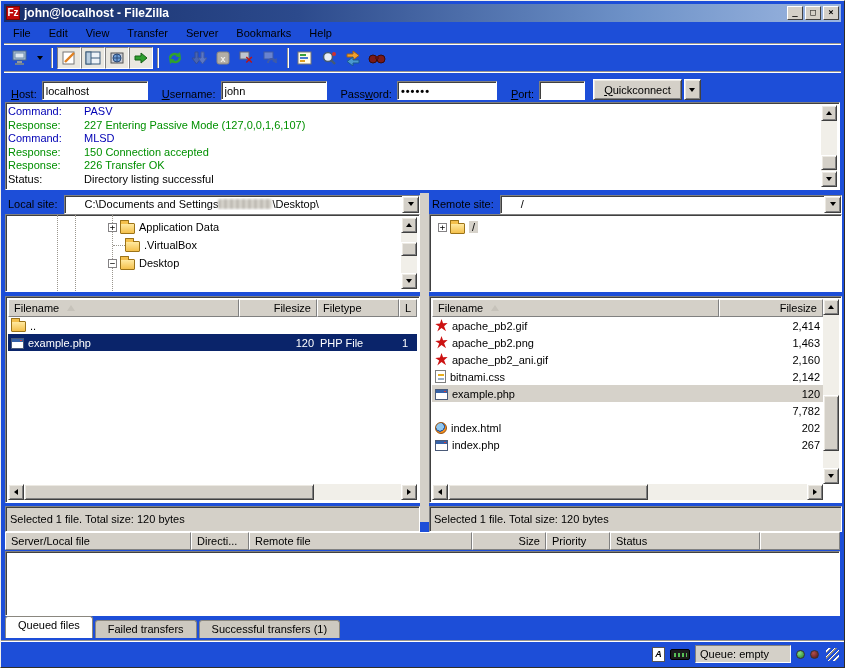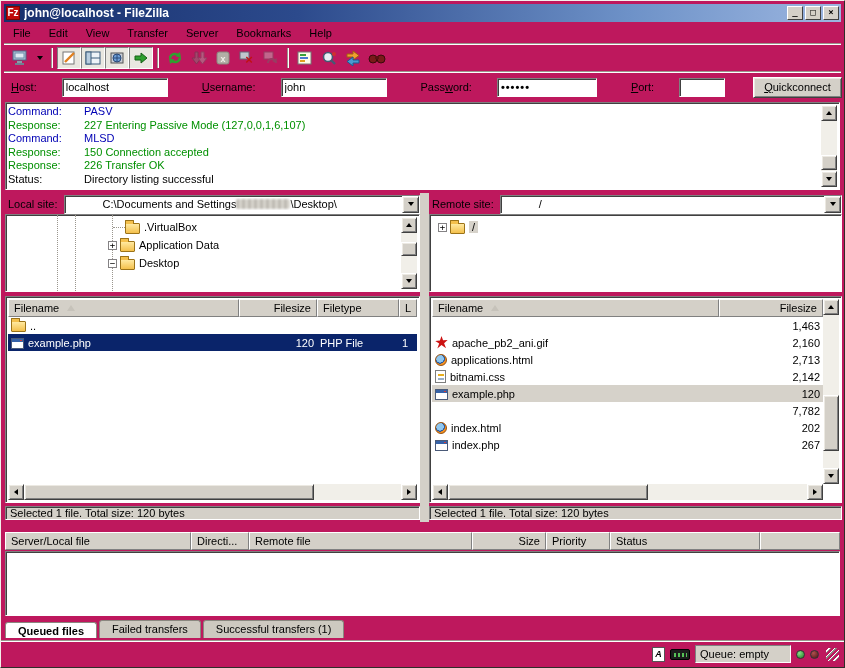--- a/index.html
+++ b/index.html
@@ -1,18 +1,18 @@
 <!DOCTYPE html>
 <html><head>
 <meta charset="utf-8">
 <style>
   html,body{margin:0;padding:0;background:#7f7f7f;}
   *{box-sizing:border-box;}
   .window{
-    position:relative;width:845px;height:668px;background:#be185d;
+    position:relative;width:845px;height:668px;background:#1d4ed8;
     border:1px solid;border-color:#f2f0ea #2f2d28 #2f2d28 #f2f0ea;
     font-family:"Liberation Sans",sans-serif;font-size:11px;color:#000;
     overflow:hidden;
   }
   
   .titlebar{position:absolute;left:3px;top:3px;right:3px;height:18px;
     background:linear-gradient(90deg,#172f6c 0%,#2c4a8c 35%,#6e92c8 75%,#9cb6e0 100%);
     display:flex;align-items:center;padding:0 2px;}
   .app-icon{width:14px;height:14px;background:#c00a0a;border:1px solid #7a0505;color:#fff;
     font-weight:bold;font-size:10px;line-height:12px;text-align:center;margin-right:4px;}
@@ -28,21 +28,21 @@
   
   .tb-groove{position:absolute;left:3px;right:3px;height:2px;border-top:1px solid #9a968e;border-bottom:1px solid #fff;}
   .toolbar{position:absolute;left:3px;top:44px;right:3px;height:26px;display:flex;align-items:center;padding-left:4px;}
   .tb-sep{width:2px;height:20px;border-left:1px solid #9a968e;border-right:1px solid #fff;margin:0 4px;}
   .tb-btn{width:24px;height:22px;display:flex;align-items:center;justify-content:center;border:1px solid transparent;}
   .tb-btn.pressed{border-color:#808080 #fff #fff #808080;background:#e9e7e0;}
   .tb-btn.narrow{width:15px;}
   .tb-btn svg{display:block;}
   .dis{opacity:.45;filter:grayscale(100%);}
   
-  .quickbar{position:absolute;left:3px;top:73px;right:3px;height:26px;display:flex;align-items:center;padding-left:7px;gap:20px;}
+  .quickbar{position:absolute;left:3px;top:73px;right:3px;height:26px;display:flex;align-items:flex-end;padding-left:7px;}
   .qc-label{margin-right:5px;white-space:nowrap;}
   .qc-label .mn{text-decoration:underline;}
   .tb-input{height:19px;border:1px solid;border-color:#808080 #fff #fff #808080;
     box-shadow:inset 1px 1px 0 #404040;background:#fff;font-family:"Liberation Sans",sans-serif;
     font-size:11px;padding:1px 3px;margin-right:14px;}
   .qc-btn{height:21px;padding:0 10px;background:#d4d0c8;border:1px solid;border-color:#fff #404040 #404040 #fff;
     box-shadow:inset 1px 1px 0 #ece9e2,inset -1px -1px 0 #808080;font-size:11px;}
   .qc-btn .mn{text-decoration:underline;}
   .qc-drop{width:17px;height:21px;margin-left:2px;background:#d4d0c8;border:1px solid;
     border-color:#fff #404040 #404040 #fff;box-shadow:inset 1px 1px 0 #ece9e2,inset -1px -1px 0 #808080;
@@ -68,21 +68,21 @@
   .tri-dn{width:0;height:0;border-left:3px solid transparent;border-right:3px solid transparent;border-top:4px solid #000;}
   .tri-lf{width:0;height:0;border-top:3px solid transparent;border-bottom:3px solid transparent;border-right:4px solid #000;}
   .tri-rt{width:0;height:0;border-top:3px solid transparent;border-bottom:3px solid transparent;border-left:4px solid #000;}
   .sb-h{position:absolute;left:0;right:0;bottom:0;height:16px;background:#f1efe9;}
   .sb-h .sb-thumb{top:0;height:16px;width:auto;}
   
   .site-hdr{position:absolute;height:20px;display:flex;align-items:center;}
   .site-label{padding:0 6px 0 3px;white-space:nowrap;}
   .combo{flex:1;height:19px;border:1px solid;border-color:#808080 #fff #fff #808080;
     box-shadow:inset 1px 1px 0 #404040;background:#fff;display:flex;align-items:center;position:relative;}
-  .combo-text{flex:1;padding:0 10px;white-space:nowrap;overflow:hidden;margin-left:28px;}
+  .combo-text{flex:1;padding:0 20px;white-space:nowrap;overflow:hidden;}
   .combo-btn{width:17px;height:17px;background:#d4d0c8;border:1px solid;
     border-color:#fff #404040 #404040 #fff;box-shadow:inset 1px 1px 0 #ece9e2,inset -1px -1px 0 #808080;
     display:flex;align-items:center;justify-content:center;flex:none;}
   .redacted{display:inline-block;width:54px;height:10px;vertical-align:-1px;
     background:repeating-linear-gradient(90deg,#bdb9b1 0 3px,#d8d5ce 3px 6px);filter:blur(1.2px);border-radius:2px;}
   .tree-box{position:absolute;overflow:hidden;}
   .tree-guide{position:absolute;top:0;bottom:0;width:1px;border-left:1px dotted #9a968e;}
   .tree-row{position:relative;height:18px;display:flex;align-items:center;white-space:nowrap;}
   .expander{width:9px;height:9px;background:#fff;border:1px solid #848284;flex:none;
     font-size:9px;line-height:7px;text-align:center;font-family:"DejaVu Sans Mono",monospace;margin-right:3px;}
@@ -110,29 +110,29 @@
     display:flex;align-items:center;padding:0 5px;white-space:nowrap;overflow:hidden;}
   .hdr-cell.right{justify-content:flex-end;}
   .sort-asc{width:0;height:0;border-left:4px solid transparent;border-right:4px solid transparent;
     border-bottom:6px solid #c6c2ba;margin-left:8px;}
   .rows{position:absolute;left:2px;top:20px;background:#fff;overflow:hidden;}
   .file-row{display:flex;align-items:center;height:17px;white-space:nowrap;}
   .file-row .cell{overflow:hidden;padding:0 3px;height:17px;display:flex;align-items:center;}
   .file-row .cell.right{justify-content:flex-end;}
   .sel-active{background:#0a246a;color:#fff;}
   .sel-inactive{background:#d6d2ca;}
-  .status-strip{position:absolute;height:14px;border:1px solid;border-color:#808080 #fff #fff #808080;
+  .status-strip{position:absolute;height:26px;border:1px solid;border-color:#808080 #fff #fff #808080;
     box-shadow:inset 1px 1px 0 #404040;background:#d4d0c8;display:flex;align-items:center;padding:0 4px;white-space:nowrap;}
   
   .queue-hdr{position:absolute;left:4px;top:531px;right:4px;height:19px;display:flex;}
   .queue-body{position:absolute;left:4px;top:550px;right:4px;height:65px;}
   .tabs{position:absolute;left:4px;top:616px;right:4px;height:21px;display:flex;align-items:flex-end;gap:2px;}
   .tab{height:18px;padding:2px 12px 0 12px;background:#cdc9c0;border:1px solid #8a877f;border-bottom:none;
     border-radius:3px 3px 0 0;white-space:nowrap;}
-  .tab.active{height:16px;background:#fff;font-weight:bold;border-color:#8a877f;}
+  .tab.active{height:22px;background:#fff;font-weight:normal;border-color:#8a877f;}
   
   .statusbar-groove{position:absolute;left:0;right:0;top:639px;height:2px;border-top:1px solid #9a968e;border-bottom:1px solid #fff;}
   .statusbar{position:absolute;left:3px;right:3px;top:642px;height:22px;display:flex;align-items:center;justify-content:flex-end;gap:5px;padding-right:2px;}
   .sb-icon-doc{width:13px;height:15px;background:#fff;border:1px solid #555;position:relative;font-size:9px;font-weight:bold;
     display:flex;align-items:center;justify-content:center;}
   .sb-icon-doc::after{content:"A";font-style:italic;}
   .sb-badge{width:20px;height:11px;background:#1c1c1c;border:1px solid #000;border-radius:2px;position:relative;}
   .sb-badge::after{content:"";position:absolute;left:3px;top:3px;width:13px;height:4px;
     background:repeating-linear-gradient(90deg,#57c057 0 2px,#1c1c1c 2px 4px);}
   .queue-box{width:96px;height:18px;border:1px solid;border-color:#808080 #fff #fff #808080;
@@ -338,29 +338,29 @@
           <div class="tri-dn"></div>
         </div>
     </div>
   </div>
 
   <div class="tree-box sunken" style="left:4px;top:213px;width:415px;height:78px">
     <div class="tree-guide" style="left:51px"></div>
     <div class="tree-guide" style="left:69px"></div>
     <div class="tree-guide" style="left:106px"></div>
     <div style="position:absolute;left:0;top:3px;right:18px;">
+      <div class="tree-row" style="padding-left:102px">
+        <span class="expander plus"></span>
+        <span class="icon icon-folder"></span>
+        <span>Application Data</span>
+      </div>
       <div class="tree-row" style="padding-left:107px">
         <span class="tree-dash"></span>
         <span class="icon icon-folder"></span>
         <span>.VirtualBox</span>
-      </div>
-      <div class="tree-row" style="padding-left:102px">
-        <span class="expander plus"></span>
-        <span class="icon icon-folder"></span>
-        <span>Application Data</span>
       </div>
       <div class="tree-row" style="padding-left:102px">
         <span class="expander minus"></span>
         <span class="icon icon-folder"></span>
         <span>Desktop</span>
       </div>
     </div>
     <div class="sb-v">
       <div class="sb-btn" style="top:0">
           <div class="tri-up"></div>
@@ -458,40 +458,44 @@
       <div class="hdr-cell" style="width:287px">
           <span>Filename</span>
           <span class="sort-asc"></span>
         </div>
       <div class="hdr-cell right" style="flex:1">
           <span>Filesize</span>
         </div>
     </div>
     <div class="rows" style="right:18px;bottom:18px;">
       <div class="file-row">
+        <div class="cell" style="width:287px">
+            <span class="icon icon-apache"></span>
+            <span>apache_pb2.gif</span>
+          </div>
+        <div class="cell right" style="flex:1">
+            <span>2,414</span>
+          </div>
+      </div>
+      <div class="file-row">
+        <div class="cell" style="width:287px">
+            <span class="icon icon-apache"></span>
+            <span>apache_pb2.png</span>
+          </div>
         <div class="cell right" style="flex:1">
             <span>1,463</span>
           </div>
       </div>
       <div class="file-row">
         <div class="cell" style="width:287px">
             <span class="icon icon-apache"></span>
             <span>apache_pb2_ani.gif</span>
           </div>
         <div class="cell right" style="flex:1">
             <span>2,160</span>
-          </div>
-      </div>
-      <div class="file-row">
-        <div class="cell" style="width:287px">
-            <span class="icon icon-firefox"></span>
-            <span>applications.html</span>
-          </div>
-        <div class="cell right" style="flex:1">
-            <span>2,713</span>
           </div>
       </div>
       <div class="file-row">
         <div class="cell" style="width:287px">
             <span class="icon icon-css"></span>
             <span>bitnami.css</span>
           </div>
         <div class="cell right" style="flex:1">
             <span>2,142</span>
           </div>

